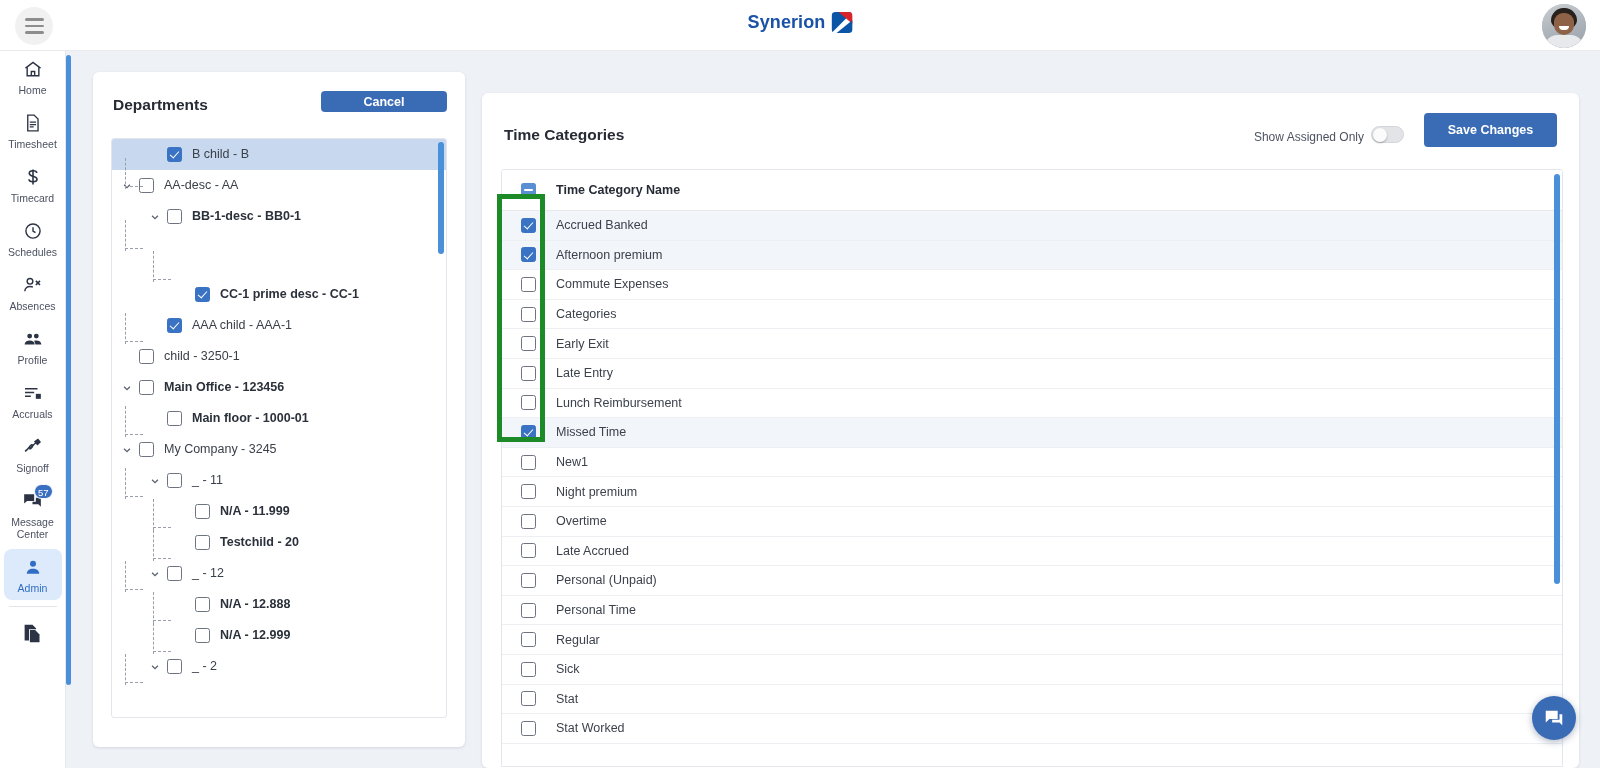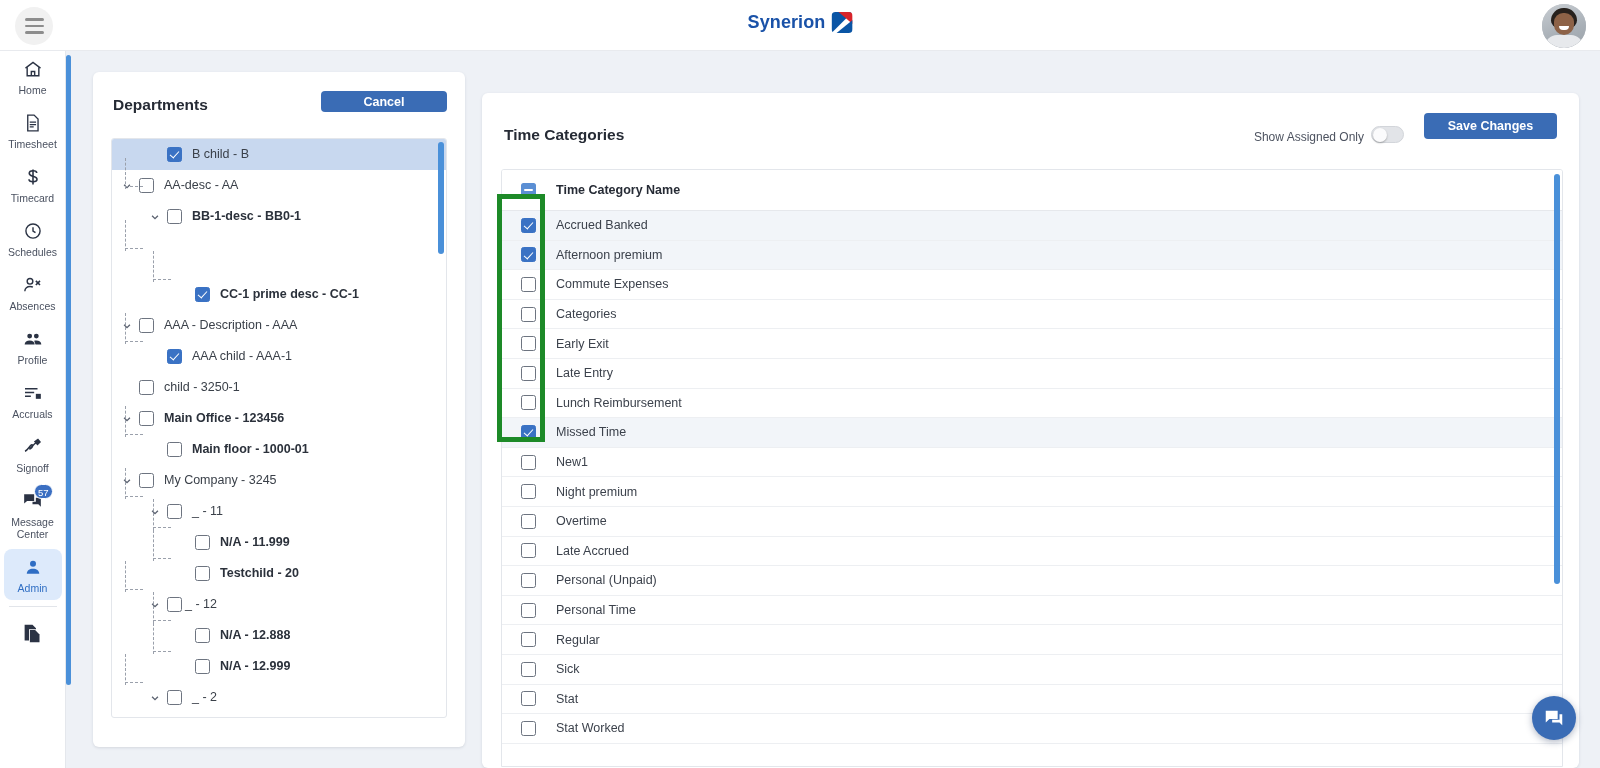--- a/index.html
+++ b/index.html
@@ -163,21 +163,21 @@
   .toggle {
     position: absolute; right: 175px; top: 33px;
     width: 33px; height: 17px; border-radius: 10px; background: #e2e4e8;
     border: 1px solid #d2d5da; cursor: pointer;
   }
   .toggle .knob {
     position: absolute; left: 1px; top: 1px; width: 14px; height: 14px;
     border-radius: 50%; background: #fbfbfc; box-shadow: 0 1px 2px rgba(0,0,0,.28);
   }
   .save-btn {
-    position: absolute; right: 22px; top: 20px; width: 133px; height: 26px;
+    position: absolute; right: 22px; top: 20px; width: 133px; height: 34px;
     background: #3a6cb5; color: #fff; border: none; border-radius: 4px;
     font-size: 12.5px; font-weight: bold; cursor: pointer;
     font-family: "Liberation Sans", sans-serif;
   }
   .tbl-wrap {
     position: absolute; left: 19px; top: 76px; width: 1062px; height: 598px;
     border: 1px solid #e3e6eb; border-top-left-radius: 3px; border-top-right-radius: 3px;
     overflow: hidden; background: #fff;
   }
   .tbl-scroll-thumb {
@@ -379,29 +379,20 @@
               <path d="M2.5 4.5L6 8l3.5-3.5"></path>
             </svg>
           </span>
           <span class="cbx" style="position: absolute; left: 55px;"></span>
           <span class="tree-label bold" style="margin-left: 21px;">BB-1-desc - BB0-1</span>
         </div>
         <div class="tree-node" style="padding-left: 87px; margin-top: 47px;">
           <span class="cbx checked" style="position: absolute; left: 83px;"></span>
           <span class="tree-label bold" style="margin-left: 21px;">CC-1 prime desc - CC-1</span>
         </div>
-        <div class="tree-node" style="padding-left: 31px;">
-          <span class="caret" style="left: 8px;">
-            <svg width="10" height="10" viewBox="0 0 12 12" fill="none" stroke="#5b6270" stroke-width="1.6">
-              <path d="M2.5 4.5L6 8l3.5-3.5"></path>
-            </svg>
-          </span>
-          <span class="cbx" style="position: absolute; left: 27px;"></span>
-          <span class="tree-label" style="margin-left: 21px;">AAA - Description - AAA</span>
-        </div>
         <div class="tree-node" style="padding-left: 59px;">
           <span class="cbx checked" style="position: absolute; left: 55px;"></span>
           <span class="tree-label" style="margin-left: 21px;">AAA child - AAA-1</span>
         </div>
         <div class="tree-node" style="padding-left: 31px;">
           <span class="cbx" style="position: absolute; left: 27px;"></span>
           <span class="tree-label" style="margin-left: 21px;">child - 3250-1</span>
         </div>
         <div class="tree-node" style="padding-left: 31px;">
           <span class="caret" style="left: 8px;">
@@ -442,21 +433,21 @@
           <span class="cbx" style="position: absolute; left: 83px;"></span>
           <span class="tree-label bold" style="margin-left: 21px;">Testchild - 20</span>
         </div>
         <div class="tree-node" style="padding-left: 59px;">
           <span class="caret" style="left: 36px;">
             <svg width="10" height="10" viewBox="0 0 12 12" fill="none" stroke="#5b6270" stroke-width="1.6">
               <path d="M2.5 4.5L6 8l3.5-3.5"></path>
             </svg>
           </span>
           <span class="cbx" style="position: absolute; left: 55px;"></span>
-          <span class="tree-label" style="margin-left: 14px;">_ - 12</span>
+          <span class="tree-label" style="margin-left: 21px;">_ - 12</span>
         </div>
         <div class="tree-node" style="padding-left: 87px;">
           <span class="cbx" style="position: absolute; left: 83px;"></span>
           <span class="tree-label bold" style="margin-left: 21px;">N/A - 12.888</span>
         </div>
         <div class="tree-node" style="padding-left: 87px;">
           <span class="cbx" style="position: absolute; left: 83px;"></span>
           <span class="tree-label bold" style="margin-left: 21px;">N/A - 12.999</span>
         </div>
         <div class="tree-node" style="padding-left: 59px;">

